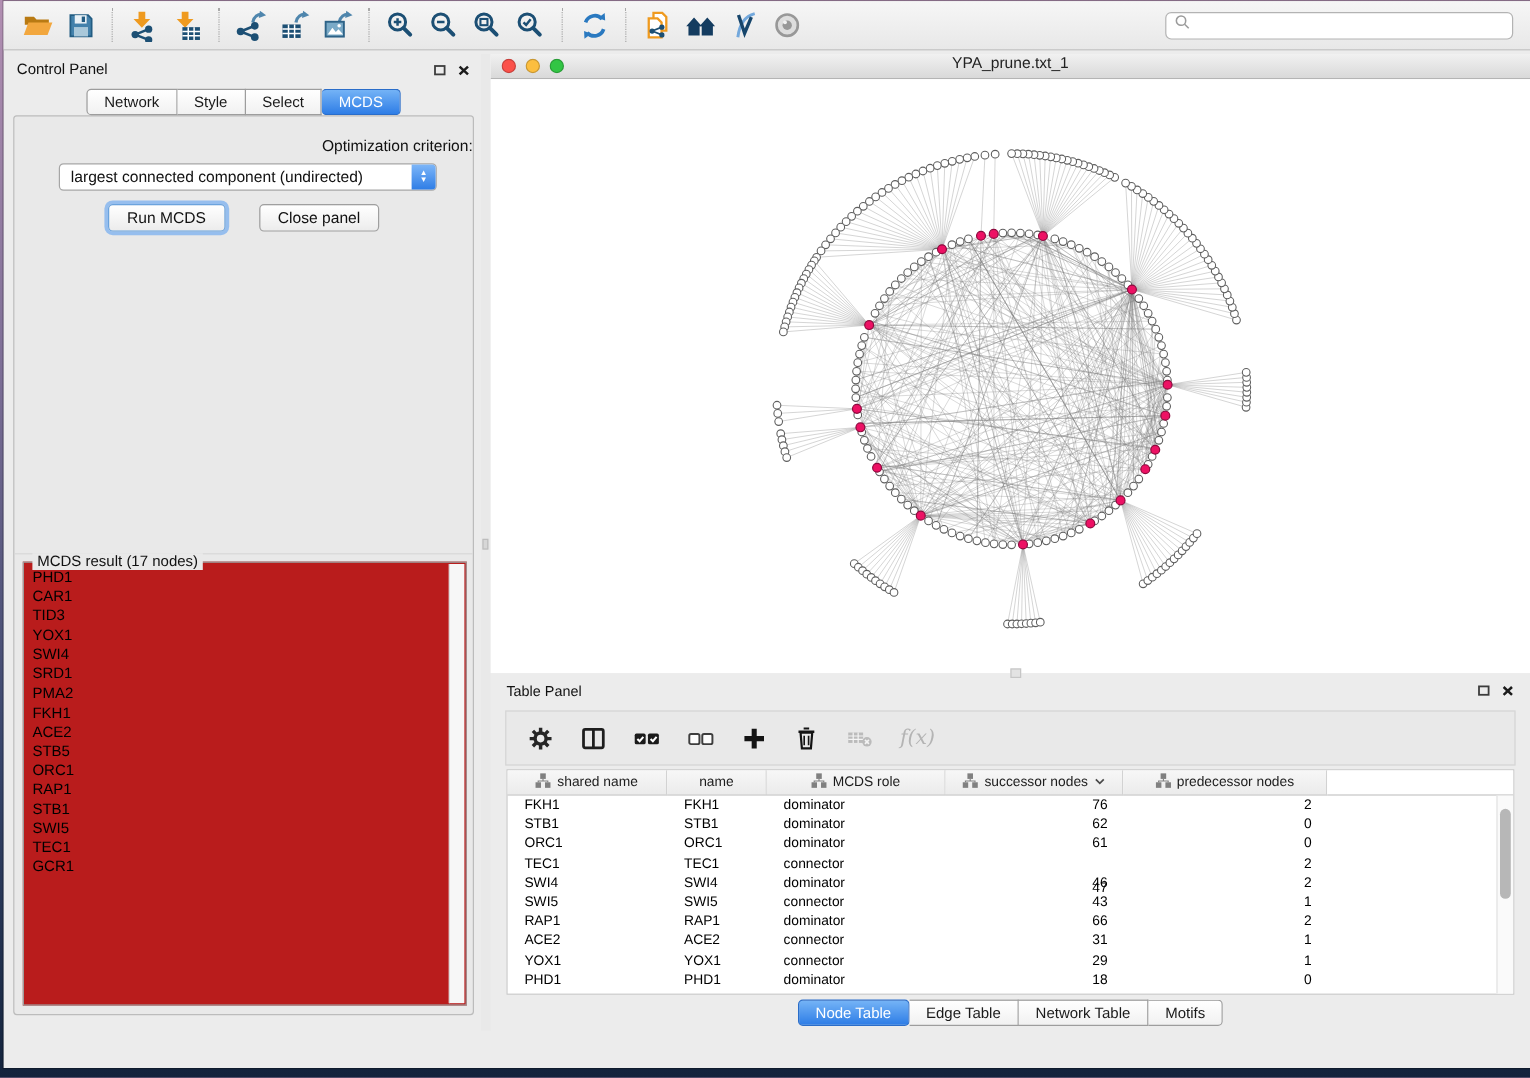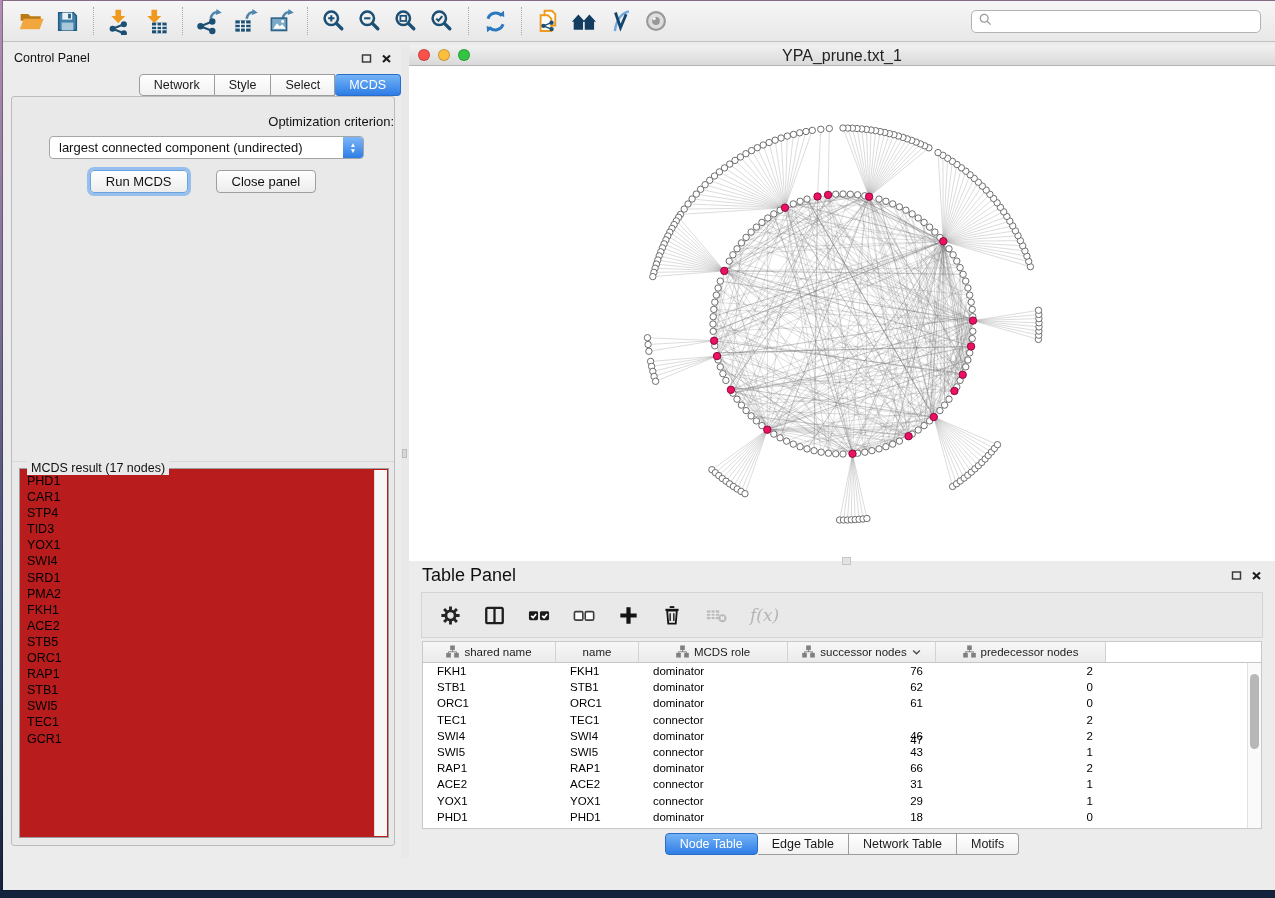--- a/index.html
+++ b/index.html
@@ -13,21 +13,21 @@
   .tb-btn svg{display:block}
   .tb-sep{width:0;height:28px;border-left:1px dotted #a9a9a9;margin:0 8px}
   .tb-search{margin-left:auto;margin-right:4px;width:290px;height:23px;background:#fff;border:1px solid #b3b3b3;border-radius:5px;display:flex;align-items:center;padding:0 7px;gap:5px}
   .tb-search input{flex:1;border:none;outline:none;font-size:12px;font-family:"Liberation Sans",sans-serif;background:transparent;color:#222}
 
   
   .control-panel{position:absolute;left:2px;top:44px;width:396px;height:814px;background:#ececec}
   .panel-titlebar{height:26px;display:flex;align-items:center;padding:0 9px;font-size:12.5px;color:#111}
   .panel-btns{margin-left:auto;display:flex;gap:9px;align-items:center}
   .panel-btns .pbtn{background:none;border:none;padding:0;display:flex;cursor:default}
-  .cp-tabs{position:absolute;left:0;top:29px;width:100%;display:flex;justify-content:flex-end;z-index:2}
+  .cp-tabs{position:absolute;left:0;top:29px;width:100%;display:flex;justify-content:center;z-index:2}
   .tab{height:22px;line-height:20px;font-size:12.5px;padding:0 14px;background:linear-gradient(#ffffff,#f1f1f1);border:1px solid #9d9d9d;border-left:none;color:#1a1a1a;cursor:default}
   .tab:first-child{border-left:1px solid #9d9d9d;border-radius:4px 0 0 4px}
   .tab:last-child{border-radius:0 4px 4px 0}
   .tab.selected{background:linear-gradient(#74b3f6,#2e7de6);border-color:#2a6dc9;color:#fff;border-radius:4px}
   .cp-content{position:absolute;left:6px;right:6px;top:51px;bottom:13px;background:#e9e9e9;border:1px solid #bcbcbc;border-radius:3px}
   .opt-label{position:absolute;top:17px;left:0;width:100%;text-align:right;font-size:13px;color:#111}
   .combo{position:absolute;left:37px;top:39px;width:315px;height:23px;background:#fff;border:1px solid #a6a6a6;border-radius:4px;display:flex;align-items:center;padding-left:9px;font-size:13px;color:#111}
   .combo .stepper{margin-left:auto;width:20px;height:21px;border-radius:0 3px 3px 0;background:linear-gradient(#7db6f8,#2e7de6);display:flex;flex-direction:column;align-items:center;justify-content:center;color:#fff;font-size:6.5px;line-height:6px;letter-spacing:0}
   .btn-row{position:absolute;top:73px;left:0;width:100%;display:flex;justify-content:center;gap:28px}
   .aqua-btn{height:23px;border:1px solid #9f9f9f;border-radius:4px;background:linear-gradient(#ffffff,#ececec);font-size:13px;font-family:"Liberation Sans",sans-serif;padding:0 15px;color:#111;cursor:default}
@@ -38,29 +38,29 @@
   .result-list{position:absolute;left:1px;top:4px;bottom:1px;right:15px;overflow:hidden;padding-left:6px}
   .result-item{font-size:12.5px;line-height:16.1px;color:#000}
   .result-scroll{position:absolute;top:1px;bottom:1px;right:1px;width:13px;background:#f7f7f7;border-left:1px solid #dcdcdc}
 
   
   .vsplit{position:absolute;left:398px;top:44px;width:8px;height:814px;background:#e9e9e9}
   .vsplit .grip{position:absolute;left:1px;top:404px;width:5px;height:9px;background:#d7d7d7;border:1px solid #bdbdbd}
 
   
   .net-win{position:absolute;left:406px;top:44px;width:866px;height:516px;background:#fff}
-  .net-title{position:relative;height:21px;background:linear-gradient(#f1f1f1,#d9d9d9);border-bottom:1px solid #b4b4b4;display:flex;align-items:flex-end;justify-content:center;font-size:16px;color:#222}
+  .net-title{position:relative;height:21px;background:linear-gradient(#f1f1f1,#d9d9d9);border-bottom:1px solid #b4b4b4;display:flex;align-items:flex-start;justify-content:center;font-size:13px;color:#222}
   .lights{position:absolute;left:9px;top:4px;display:flex;gap:8px}
   .light{width:12px;height:12px;border-radius:50%;border:1px solid rgba(0,0,0,.2)}
   .net-canvas{position:absolute;left:0;top:21px;right:0;bottom:0;background:#fff}
 
   
   .table-panel{position:absolute;left:406px;top:560px;width:866px;height:298px;background:#ececec}
   .tp-grip{position:absolute;top:-4px;left:50%;width:9px;height:8px;background:#e3e3e3;border:1px solid #c6c6c6}
-  .tp-titlebar{height:29px;display:flex;align-items:center;padding:0 13px;font-size:18px;color:#111}
+  .tp-titlebar{height:29px;display:flex;align-items:center;padding:0 13px;font-size:12px;color:#111}
   .tp-toolbar{position:absolute;left:12px;right:12px;top:31px;height:46px;background:#e9e9e9;border:1px solid #d4d4d4;display:flex;align-items:center;gap:21px;padding:0 17px}
   .tp-tbtn{background:none;border:none;padding:0;display:flex;align-items:center;cursor:default}
   .fx{font-family:"DejaVu Serif",serif;font-style:italic;font-size:17px;color:#b4b4b4}
   .tp-table{position:absolute;left:13px;right:13px;top:80px;height:188px;background:#fff;border:1px solid #c9c9c9}
   .thead{display:flex;height:21px}
   .th{display:flex;align-items:center;justify-content:center;gap:5px;background:linear-gradient(#f7f7f7,#ebebeb);border-right:1px solid #d2d2d2;border-bottom:1px solid #c6c6c6;font-size:11.5px;color:#1c1c1c;flex:none}
   .th.fill{flex:1;background:#fff;border-right:none}
   .tbody{position:absolute;left:0;right:14px;top:21px;bottom:0;overflow:hidden}
   .tr{display:flex;height:16.2px;align-items:center}
   .td{flex:none;font-size:11.5px;color:#000;padding-left:14px;white-space:nowrap;overflow:hidden}
@@ -279,21 +279,20 @@
       <div class="btn-row">
         <button class="aqua-btn focus">Run MCDS</button>
         <button class="aqua-btn">Close panel</button>
       </div>
       <div class="cp-divider"></div>
       <div class="result-group">
         <span class="result-legend">MCDS result (17 nodes)</span>
         <div class="result-list" id="result-list">
             <div class="result-item">PHD1</div>
             <div class="result-item">CAR1</div>
-            <div class="result-item">STP4</div>
             <div class="result-item">TID3</div>
             <div class="result-item">YOX1</div>
             <div class="result-item">SWI4</div>
             <div class="result-item">SRD1</div>
             <div class="result-item">PMA2</div>
             <div class="result-item">FKH1</div>
             <div class="result-item">ACE2</div>
             <div class="result-item">STB5</div>
             <div class="result-item">ORC1</div>
             <div class="result-item">RAP1</div>

